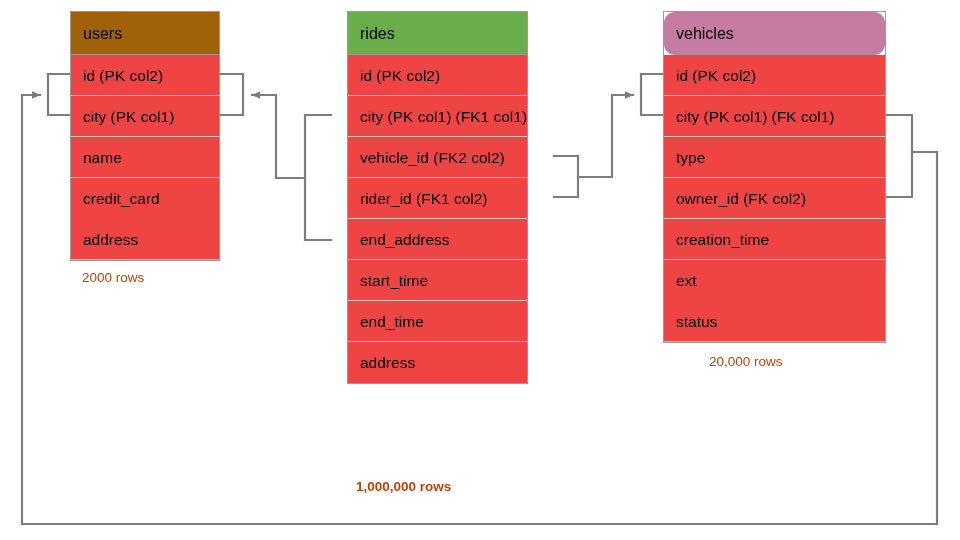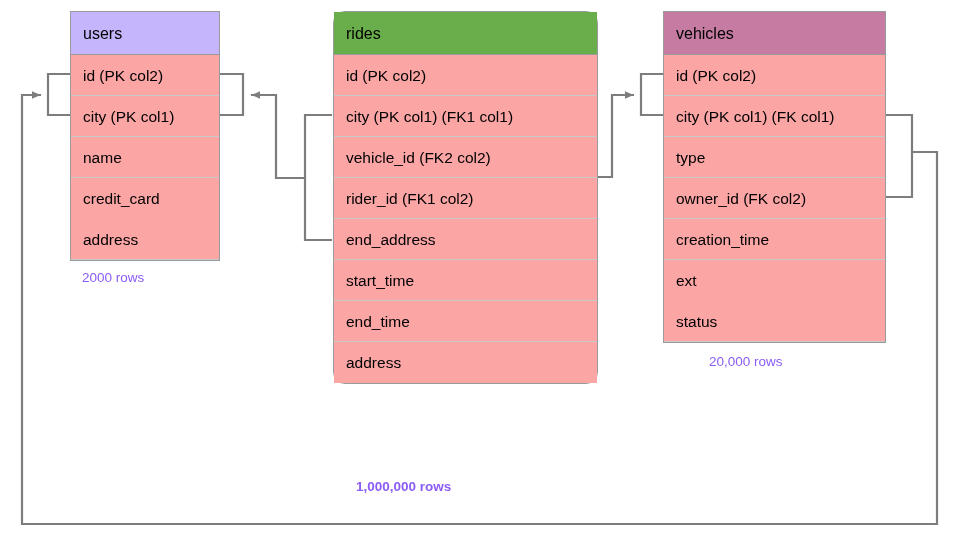--- a/index.html
+++ b/index.html
@@ -47,31 +47,31 @@
     overflow: hidden;
   }
   .trow {
     box-sizing: border-box;
     height: 41px;
     line-height: 41px;
     padding-left: 12px;
     font-size: 15.5px;
     color: #000000;
     border-bottom: 1px solid #c9c9c9;
-    background: #fca5a5;
+    background: #ef4444;
     white-space: nowrap;
     overflow: hidden;
   }
   .trow.last {
     border-bottom: none;
   }
   .rowcount {
     position: absolute;
     font-size: 13.5px;
-    color: #8b5cf6;
+    color: #c2410c;
     white-space: nowrap;
     z-index: 2;
   }
 </style>
 </head>
 <body>
 
 <div id="canvas">
 
   <svg id="wires" viewBox="0 0 960 540" width="960" height="540">
@@ -119,44 +119,44 @@
       </g>
 
       <g>
         <path d="M 912 152 L 937 152 L 937 524 L 22 524 L 22 95 L 40 95" marker-end="url(#arrow-right)"></path>
       </g>
 
     </g>
   </svg>
 
   <div class="table" style="left:70px; top:11px; width:150px;">
-    <div class="thead" style="background:#c4b5fd;">users</div>
+    <div class="thead" style="background:#a16207;">users</div>
     <div class="trow">id (PK col2)</div>
     <div class="trow">city (PK col1)</div>
     <div class="trow">name</div>
     <div class="trow last">credit_card</div>
     <div class="trow">address</div>
   </div>
   <div class="rowcount" style="left:82px; top:270px;">2000 rows</div>
 
-  <div class="table" style="left:333px; top:11px; width:265px;border-radius:12px;">
+  <div class="table" style="left:347px; top:11px; width:181px;">
     <div class="thead" style="background:#6aad4b;">rides</div>
     <div class="trow">id (PK col2)</div>
     <div class="trow">city (PK col1) (FK1 col1)</div>
     <div class="trow">vehicle_id (FK2 col2)</div>
     <div class="trow">rider_id (FK1 col2)</div>
     <div class="trow">end_address</div>
     <div class="trow">start_time</div>
     <div class="trow">end_time</div>
     <div class="trow last">address</div>
   </div>
   <div class="rowcount" style="left:356px; top:479px;font-weight:bold;">1,000,000 rows</div>
 
   <div class="table" style="left:663px; top:11px; width:223px;">
-    <div class="thead" style="background:#c67ba2;">vehicles</div>
+    <div class="thead" style="background:#c67ba2;border-radius:11px;">vehicles</div>
     <div class="trow">id (PK col2)</div>
     <div class="trow">city (PK col1) (FK col1)</div>
     <div class="trow">type</div>
     <div class="trow">owner_id (FK col2)</div>
     <div class="trow">creation_time</div>
     <div class="trow last">ext</div>
     <div class="trow">status</div>
   </div>
   <div class="rowcount" style="left:709px; top:354px;">20,000 rows</div>
 

